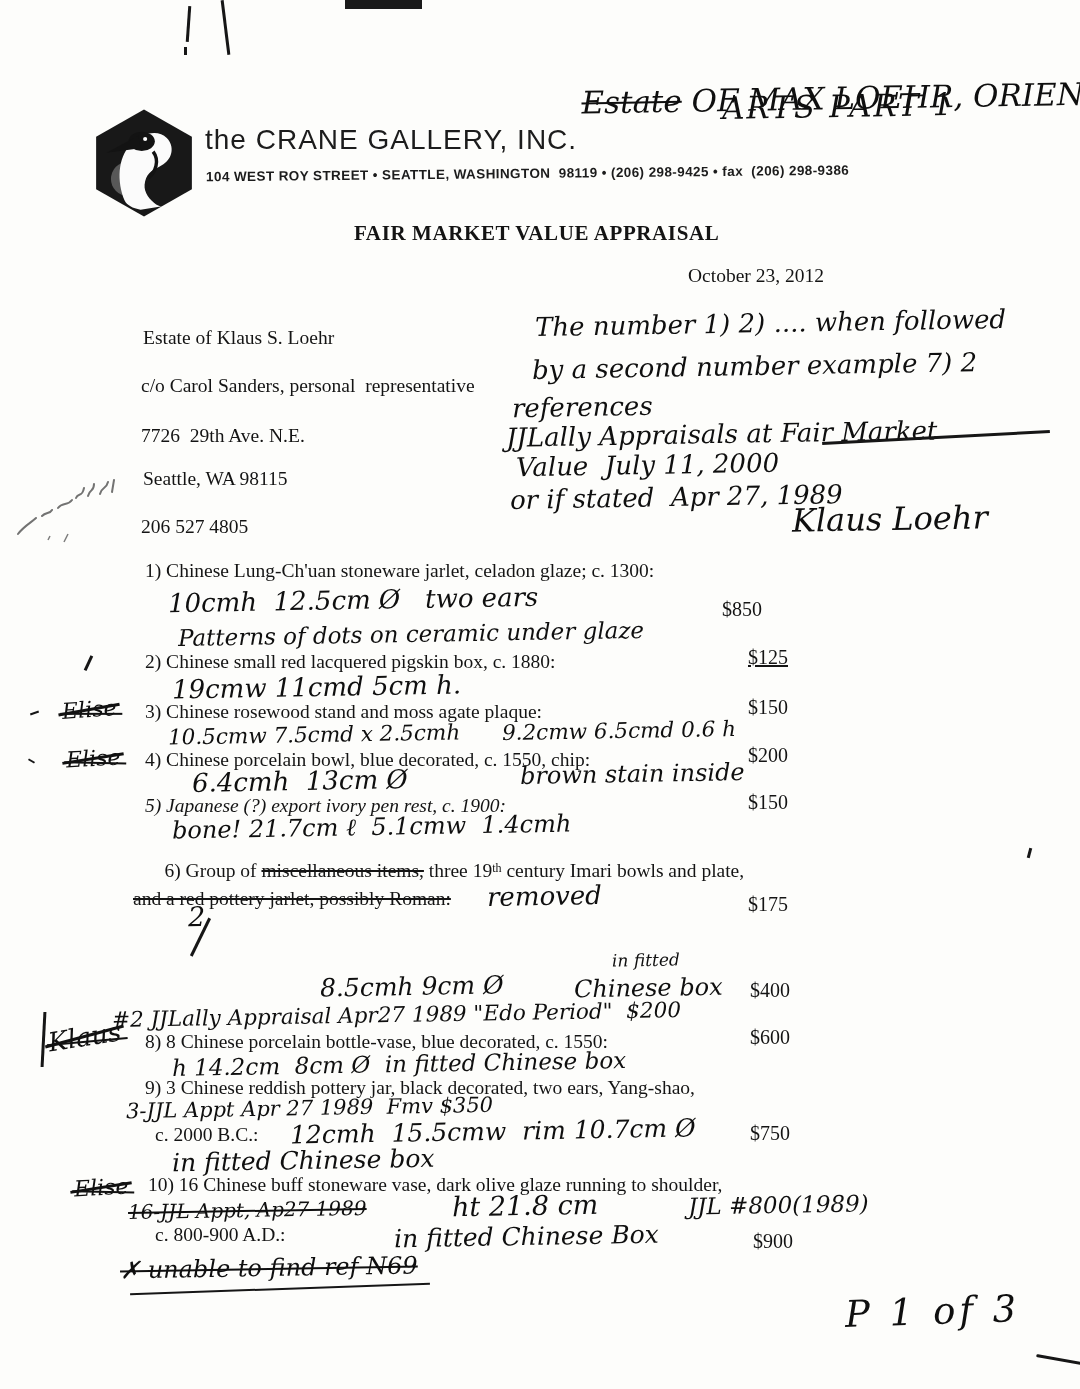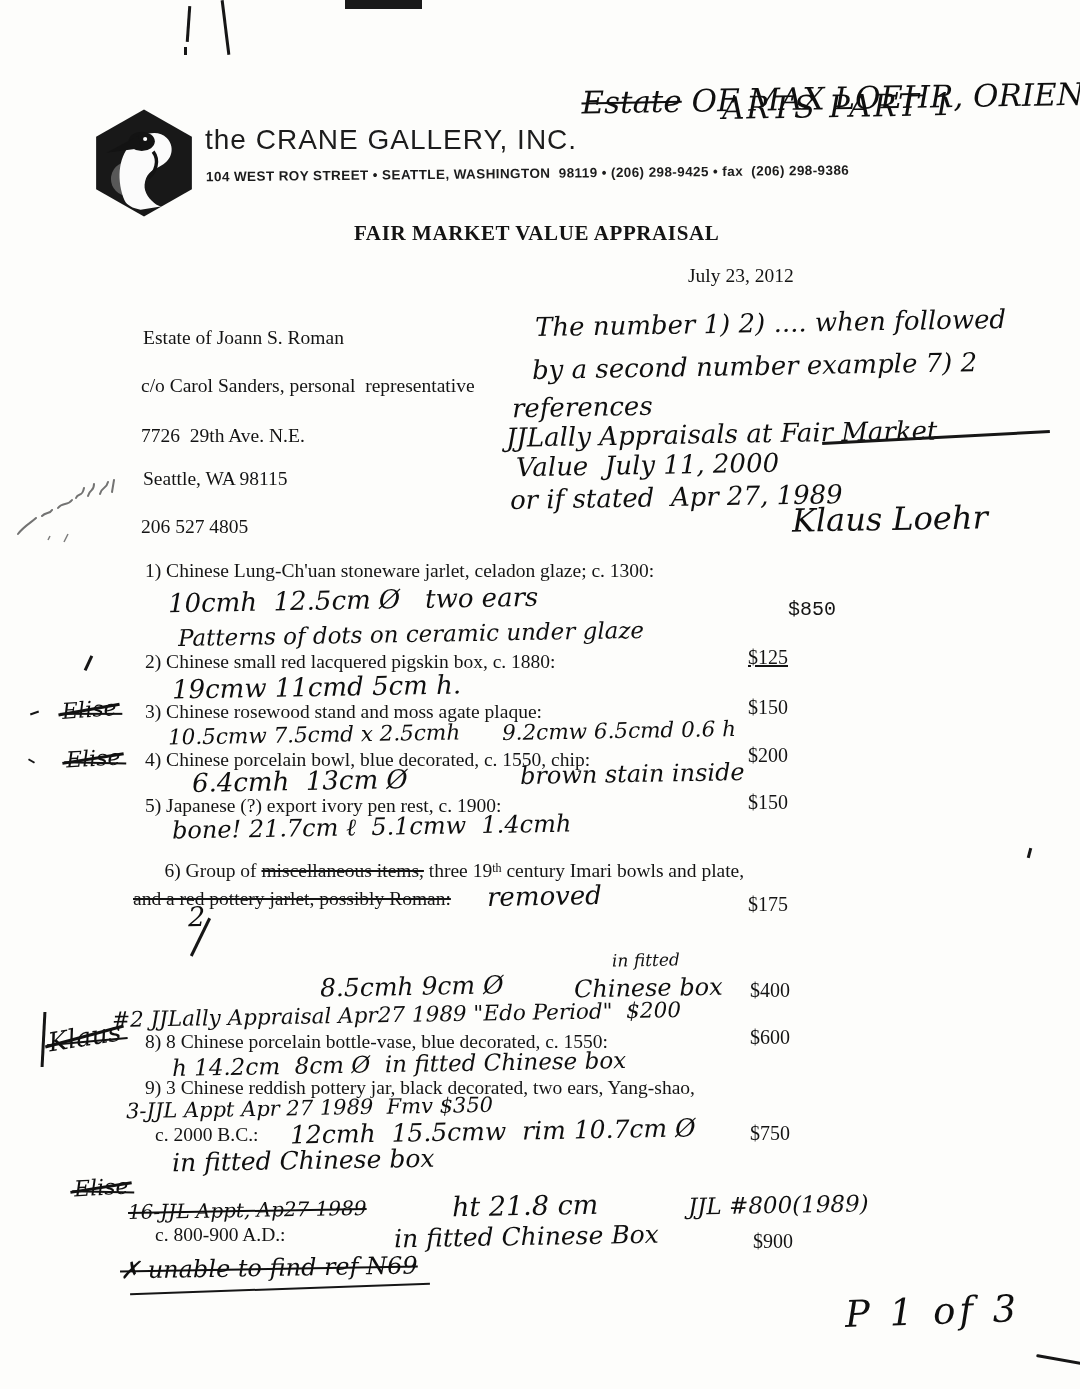--- a/index.html
+++ b/index.html
@@ -51,60 +51,60 @@
     <path d="M33,83 C26,66 27,46 38,34 C47,24 62,20 70,28 C77,35 75,46 67,51 C59,56 53,57 51,66 C49,74 53,80 59,85 C61,87 64,88 66,88 L47,91 C40,90 35,87 33,83 Z" fill="#fbfbfb"></path>
     <ellipse cx="48" cy="31" rx="11.5" ry="8.5" fill="#131313"></ellipse>
     <polygon points="17,41 45,26 47,37" fill="#131313"></polygon>
     <circle cx="51" cy="29" r="1.8" fill="#ffffff"></circle>
     <path d="M58,40 C64,48 60,58 54,63" stroke="#131313" stroke-width="3" fill="none"></path>
   </svg>
   <div class="sans" style="left:205px;top:124px;font-size:28px;letter-spacing:1px;">the CRANE GALLERY, INC.</div>
   <div class="sans" style="left:206px;top:166px;font-size:13.5px;letter-spacing:.4px;transform:rotate(-0.6deg);font-weight:bold;">104 WEST ROY STREET • SEATTLE, WASHINGTON  98119 • (206) 298-9425 • fax  (206) 298-9386</div>
 
   <div class="t b" style="left:354px;top:221px;font-size:21px;letter-spacing:.6px;">FAIR MARKET VALUE APPRAISAL</div>
-  <div class="t" style="left:688px;top:265px;">July 23, 2012</div>
+  <div class="t" style="left:688px;top:265px;">October 23, 2012</div>
 
-  <div class="t" style="left:143px;top:327px;">Estate of Joann S. Roman</div>
+  <div class="t" style="left:143px;top:327px;">Estate of Klaus S. Loehr</div>
   <div class="t" style="left:141px;top:375px;">c/o Carol Sanders, personal  representative</div>
   <div class="t" style="left:141px;top:425px;">7726  29th Ave. N.E.</div>
   <div class="t" style="left:143px;top:468px;">Seattle, WA 98115</div>
   <div class="t" style="left:141px;top:516px;">206 527 4805</div>
 
   <div class="hw" style="left:535px;top:308px;font-size:26px;">The number 1) 2) .... when followed</div>
   <div class="hw" style="left:532px;top:351px;font-size:26px;">by a second number example 7) 2</div>
   <div class="hw" style="left:512px;top:392px;font-size:26px;">references</div>
   <div class="hw" style="left:506px;top:419px;font-size:26px;">JJLally Appraisals at Fair Market</div>
   <div class="mark" style="left:822px;top:436px;width:228px;height:2.5px;transform:rotate(-3deg);"></div>
   <div class="hw" style="left:516px;top:450px;font-size:26px;">Value  July 11, 2000</div>
   <div class="hw" style="left:510px;top:482px;font-size:26px;">or if stated  Apr 27, 1989</div>
   <div class="hw" style="left:792px;top:500px;font-size:32px;">Klaus Loehr</div>
 
   <div class="t" style="left:145px;top:560px;">1) Chinese Lung-Ch'uan stoneware jarlet, celadon glaze; c. 1300:</div>
   <div class="hw" style="left:168px;top:585px;font-size:26px;">10cmh  12.5cm Ø   two ears</div>
-  <div class="price" style="left:788px;top:598px;font-family:Liberation Mono, monospace;">$850</div>
+  <div class="price" style="left:722px;top:598px;">$850</div>
   <div class="hw" style="left:178px;top:621px;font-size:23px;">Patterns of dots on ceramic under glaze</div>
 
   <div class="price" style="left:748px;top:646px;text-decoration:underline;">$125</div>
   <div class="t" style="left:145px;top:651px;">2) Chinese small red lacquered pigskin box, c. 1880:</div>
   <div class="hw" style="left:172px;top:672px;font-size:26px;">19cmw 11cmd 5cm h.</div>
 
   <div class="hw" style="left:62px;top:697px;font-size:22px;transform:rotate(-4deg);"><span class="xout">Elise</span></div>
   <div class="price" style="left:748px;top:696px;">$150</div>
   <div class="t" style="left:145px;top:701px;">3) Chinese rosewood stand and moss agate plaque:</div>
   <div class="hw" style="left:168px;top:722px;font-size:21.5px;">10.5cmw 7.5cmd x 2.5cmh</div>
   <div class="hw" style="left:502px;top:718px;font-size:21.5px;">9.2cmw 6.5cmd 0.6 h</div>
 
   <div class="hw" style="left:66px;top:746px;font-size:22px;transform:rotate(-3deg);"><span class="xout">Elise</span></div>
   <div class="price" style="left:748px;top:744px;">$200</div>
   <div class="t" style="left:145px;top:749px;">4) Chinese porcelain bowl, blue decorated, c. 1550, chip:</div>
   <div class="hw" style="left:192px;top:766px;font-size:26px;">6.4cmh  13cm Ø</div>
   <div class="hw" style="left:520px;top:760px;font-size:24px;">brown stain inside</div>
 
   <div class="price" style="left:748px;top:791px;">$150</div>
-  <div class="t" style="left:145px;top:795px;">5) Japanese (?) export ivory pen rest, c. 1900:</div>
+  <div class="t" style="left:145px;top:795px;font-style:italic;">5) Japanese (?) export ivory pen rest, c. 1900:</div>
   <div class="hw" style="left:172px;top:813px;font-size:24px;">bone! 21.7cm ℓ  5.1cmw  1.4cmh</div>
 
   <div class="t" style="left:145px;top:838px;">
     <span>6) Group of </span><span class="strike">miscellaneous items,</span><span> three 19</span><span class="sup">th</span><span> century Imari bowls and plate,</span>
   </div>
   <div class="t strike" style="left:133px;top:888px;">and a red pottery jarlet, possibly Roman:</div>
   <div class="hw" style="left:487px;top:881px;font-size:26px;">removed</div>
   <div class="price" style="left:748px;top:893px;">$175</div>
 
   <div class="hw" style="left:188px;top:901px;font-size:27px;">2</div>
@@ -122,20 +122,21 @@
   <div class="hw" style="left:172px;top:1051px;font-size:23px;">h 14.2cm  8cm Ø  in fitted Chinese box</div>
 
   <div class="t" style="left:145px;top:1077px;">9) 3 Chinese reddish pottery jar, black decorated, two ears, Yang-shao,</div>
   <div class="hw" style="left:126px;top:1096px;font-size:21px;">3-JJL Appt Apr 27 1989  Fmv $350</div>
   <div class="t" style="left:155px;top:1124px;">c. 2000 B.C.:</div>
   <div class="hw" style="left:290px;top:1117px;font-size:25px;">12cmh  15.5cmw  rim 10.7cm Ø</div>
   <div class="price" style="left:750px;top:1122px;">$750</div>
   <div class="hw" style="left:172px;top:1146px;font-size:25px;">in fitted Chinese box</div>
 
   <div class="hw" style="left:74px;top:1175px;font-size:22px;transform:rotate(-3deg);"><span class="xout">Elise</span></div>
+  <div class="t" style="left:148px;top:1174px;">10) 16 Chinese buff stoneware vase, dark olive glaze running to shoulder,</div>
   <div class="hw thin-strike" style="left:128px;top:1198px;font-size:20px;">16-JJL Appt, Ap27 1989</div>
   <div class="hw" style="left:452px;top:1190px;font-size:27px;">ht 21.8 cm</div>
   <div class="hw" style="left:688px;top:1192px;font-size:23px;">JJL #800(1989)</div>
   <div class="t" style="left:155px;top:1224px;">c. 800-900 A.D.:</div>
   <div class="hw" style="left:394px;top:1222px;font-size:25px;">in fitted Chinese Box</div>
   <div class="price" style="left:753px;top:1230px;text-align:center;">$900</div>
 
   <div class="hw thin-strike" style="left:120px;top:1254px;font-size:24px;">✗ unable to find ref N69</div>
   <div class="mark" style="left:130px;top:1288px;width:300px;height:2px;transform:rotate(-2deg);"></div>
   <div class="hw" style="left:845px;top:1290px;font-size:37px;transform:rotate(-2deg);letter-spacing:4px;">P 1 of 3</div>

